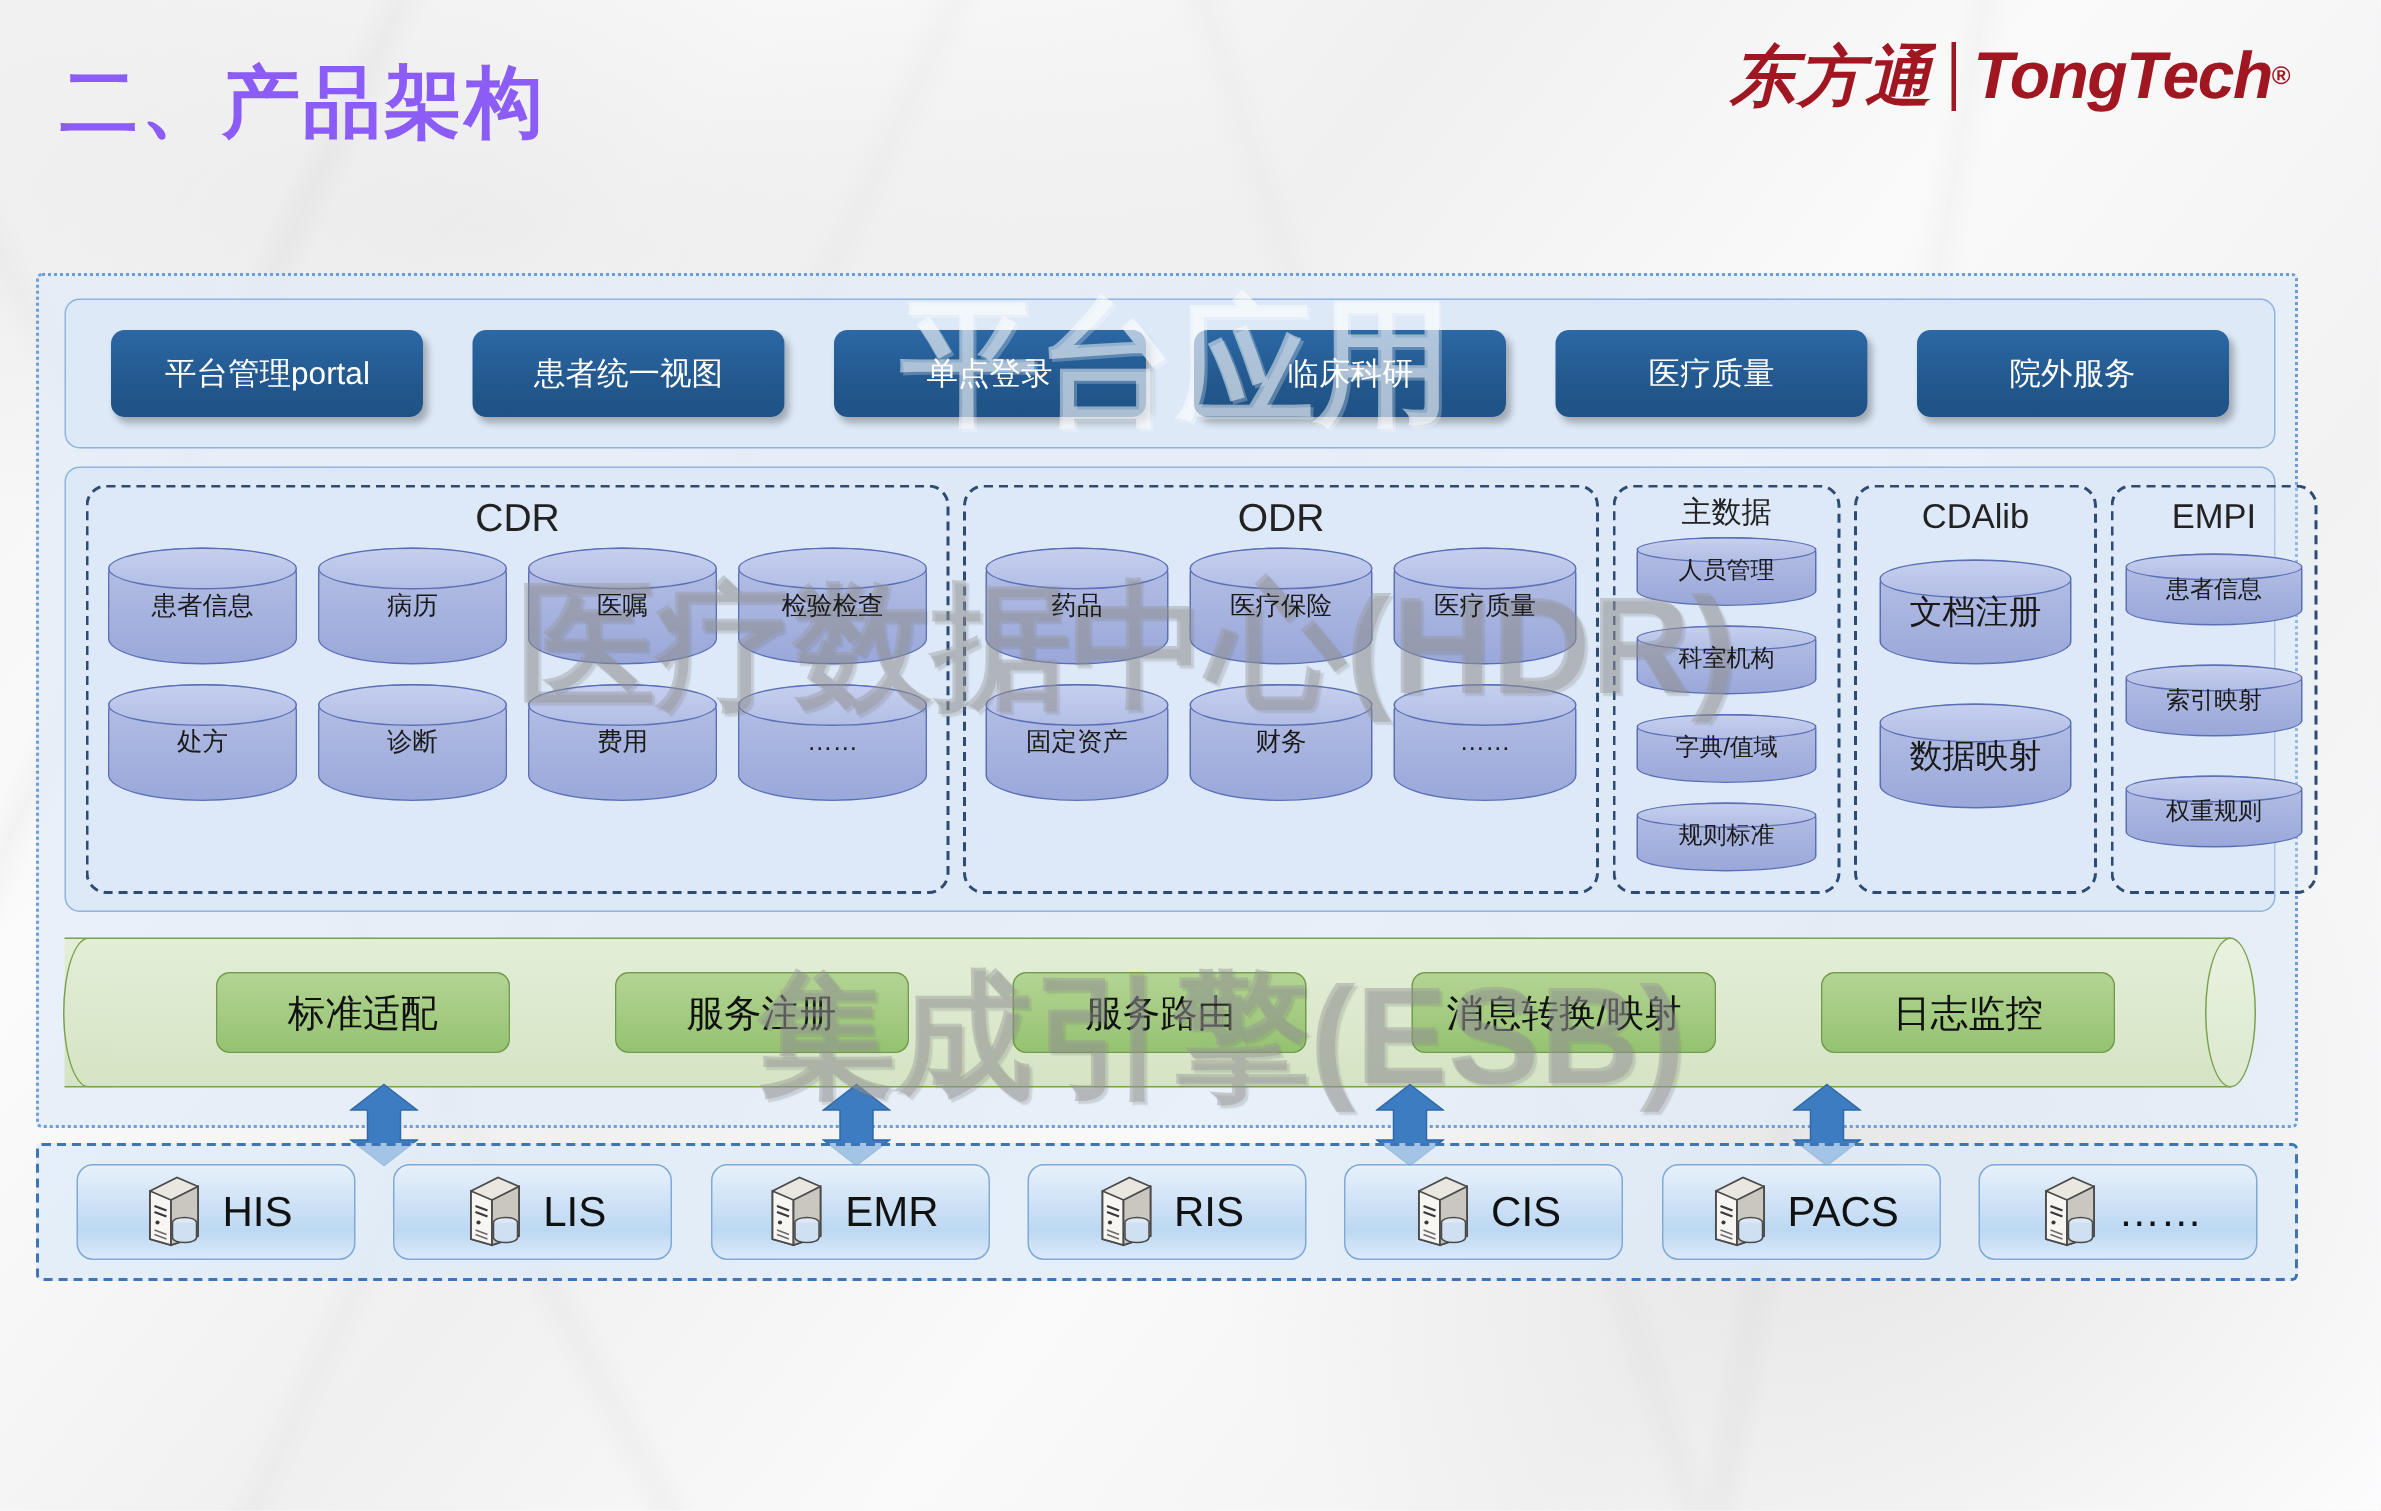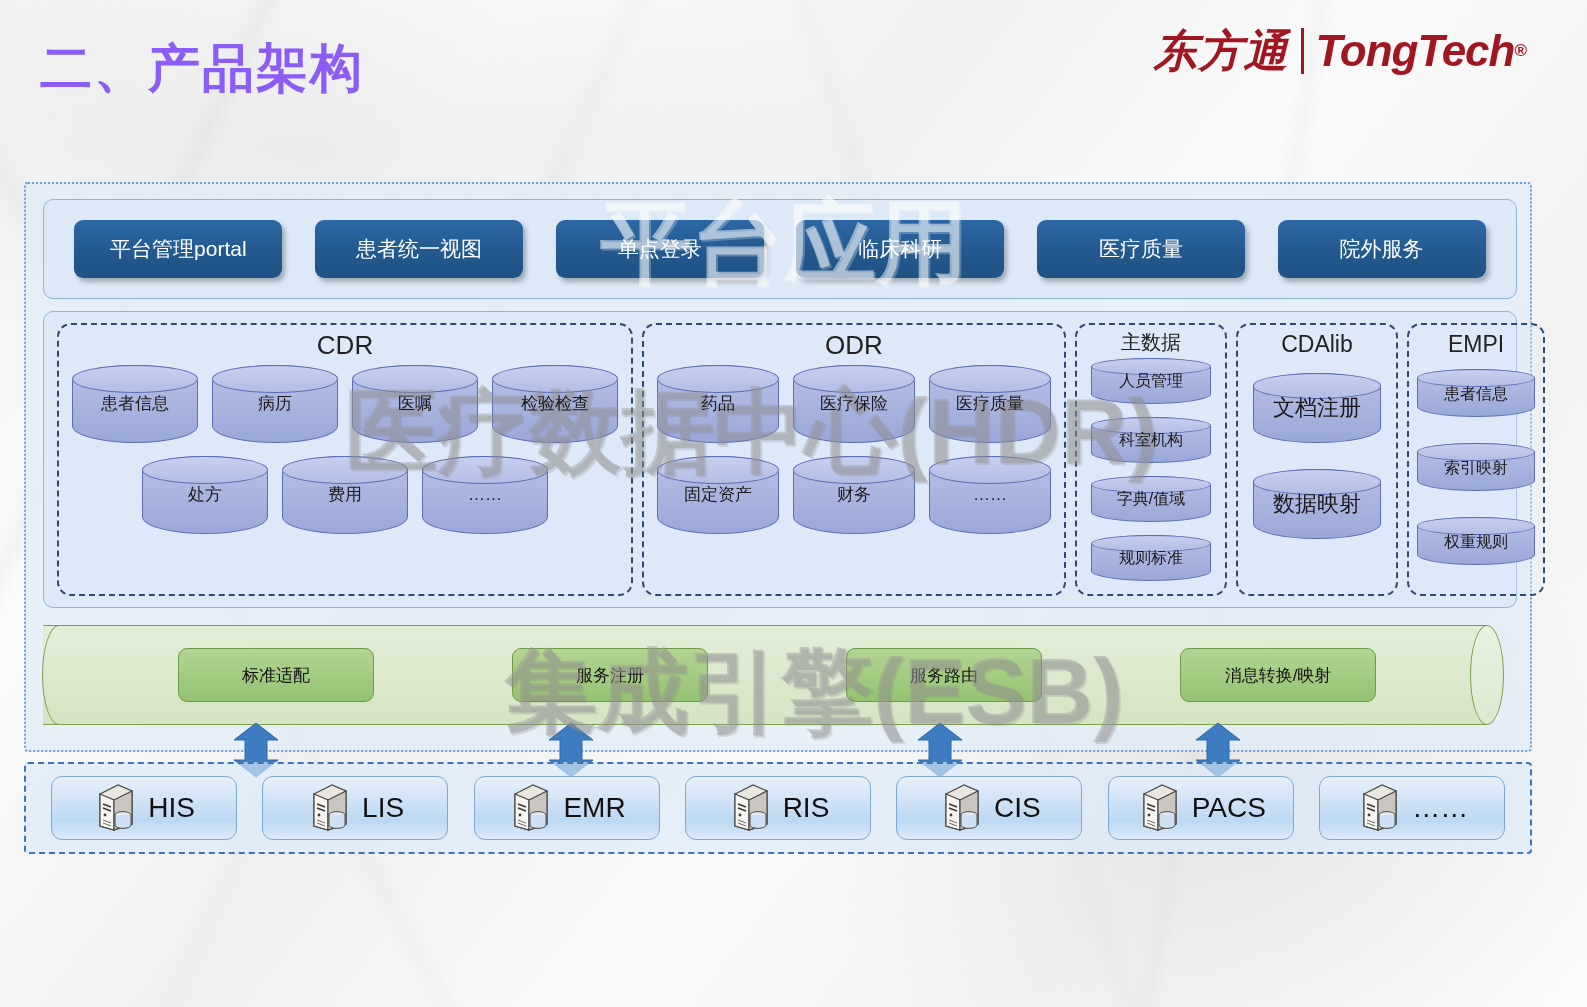--- a/index.html
+++ b/index.html
@@ -114,21 +114,21 @@
     border: 1px solid #7aa14e; border-radius: 50%;
     background: linear-gradient(180deg,#e9f2e0 0%, #dbe9cf 100%);
   }
   .esb-items {
     position: absolute; left: 18px; top: 0; width: 1420px; height: 100px;
     display: flex; align-items: center; justify-content: space-around; padding: 0 36px 0 48px;
   }
   .esb-btn {
     min-width: 196px; height: 54px; padding: 0 22px; border-radius: 9px;
     background: linear-gradient(180deg,#b3d493 0%, #a5cc83 48%, #95c271 100%);
-    border: 1px solid #6f9b4a; color: #111; font-size: 17px;
+    border: 1px solid #6f9b4a; color: #111; font-size: 25px;
     display: flex; align-items: center; justify-content: center; white-space: nowrap;
   }
 
   
   .sys-box {
     position: absolute; left: 24px; top: 762px; width: 1508px; height: 92px;
     border: 2px dashed #3f74b5; border-radius: 4px; background: rgba(218,233,249,0.66);
     display: flex; align-items: center; justify-content: space-around; padding: 0 12px;
   }
   .sys-card {
@@ -204,20 +204,23 @@
           <div class="cyl cyl-lg">
               <span>医嘱</span>
             </div>
           <div class="cyl cyl-lg">
               <span>检验检查</span>
             </div>
         </div>
         <div class="cyl-line">
           <div class="cyl cyl-lg">
               <span>处方</span>
+            </div>
+          <div class="cyl cyl-lg">
+              <span>诊断</span>
             </div>
           <div class="cyl cyl-lg">
               <span>费用</span>
             </div>
           <div class="cyl cyl-lg">
               <span>……</span>
             </div>
         </div>
       </div>
     </div>
@@ -298,20 +301,21 @@
 
   <div class="esb-row">
     <div class="esb-body"></div>
     <div class="esb-cap-left"></div>
     <div class="esb-cap-right"></div>
     <div class="esb-items">
       <div class="esb-btn">标准适配</div>
       <div class="esb-btn">服务注册</div>
       <div class="esb-btn">服务路由</div>
       <div class="esb-btn">消息转换/映射</div>
+      <div class="esb-btn">日志监控</div>
     </div>
   </div>
 </div>
 
 <svg class="arrow" style="left:233px; top:722px;" viewBox="0 0 46 56">
   <polygon points="23,1 45,18 34,18 34,38 45,38 23,55 1,38 12,38 12,18 1,18" fill="#3d7cc0" stroke="#2f6aa8" stroke-width="1"></polygon>
 </svg>
 <svg class="arrow" style="left:548px; top:722px;" viewBox="0 0 46 56">
   <polygon points="23,1 45,18 34,18 34,38 45,38 23,55 1,38 12,38 12,18 1,18" fill="#3d7cc0" stroke="#2f6aa8" stroke-width="1"></polygon>
 </svg>

